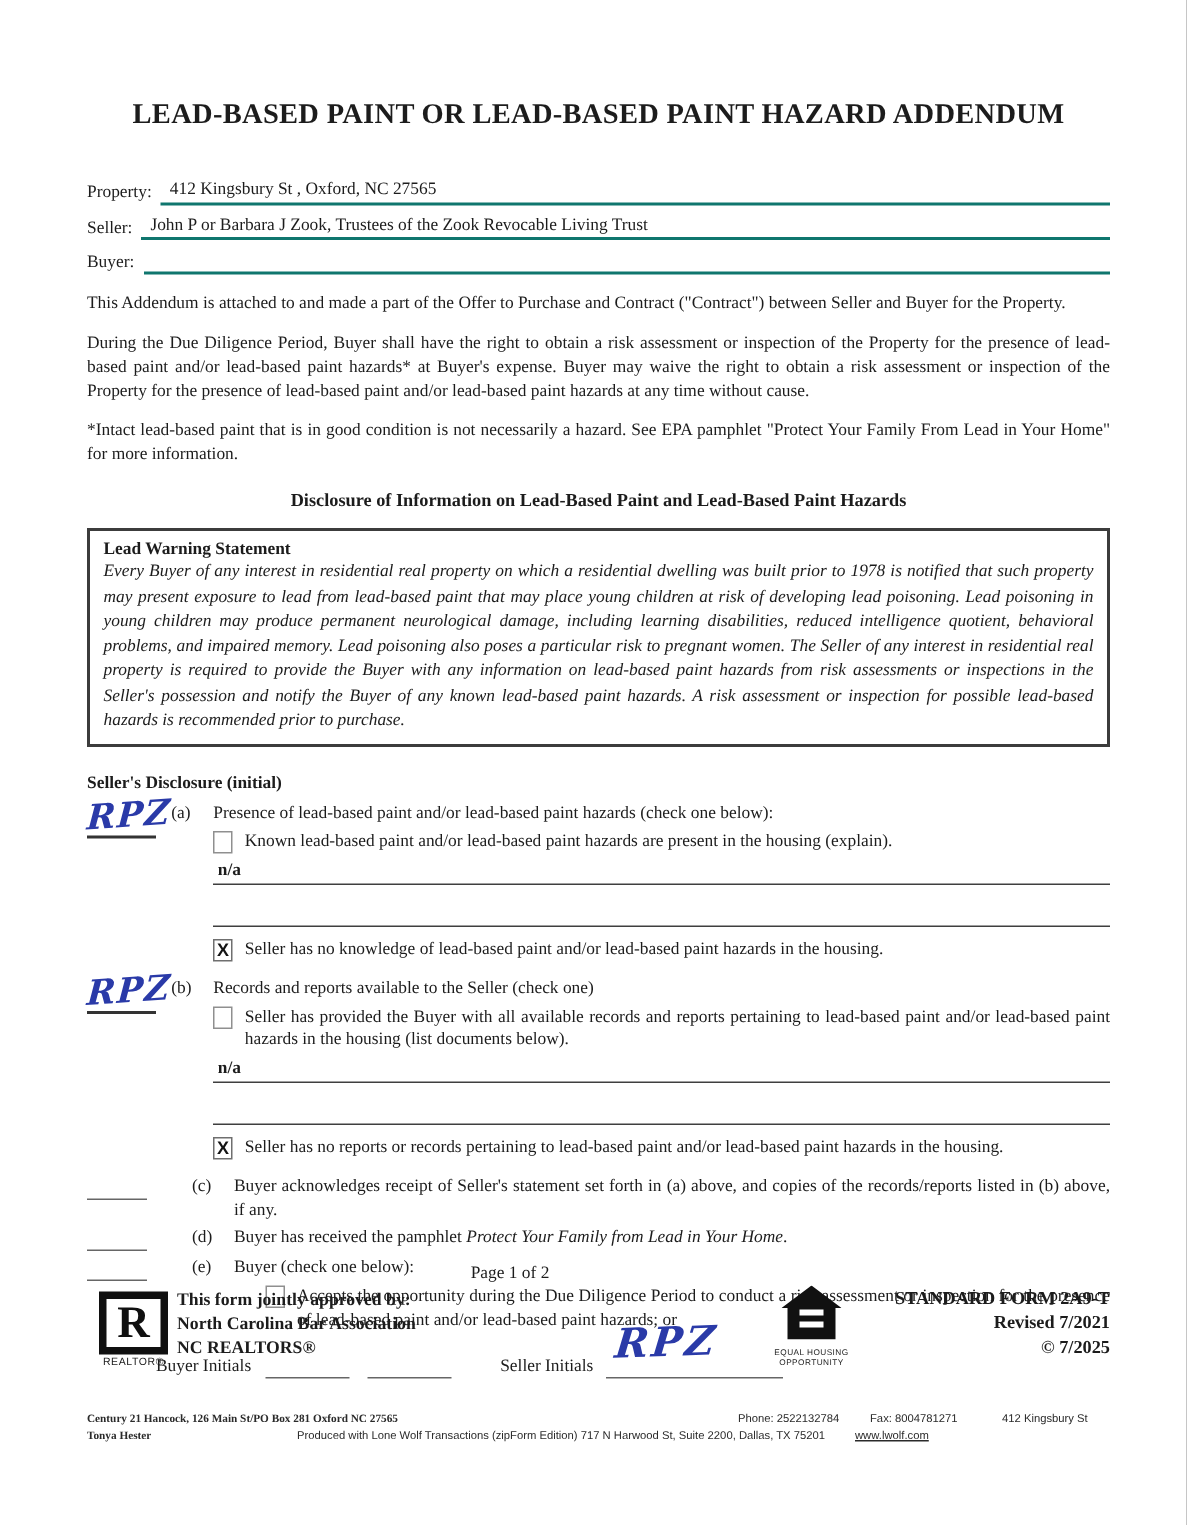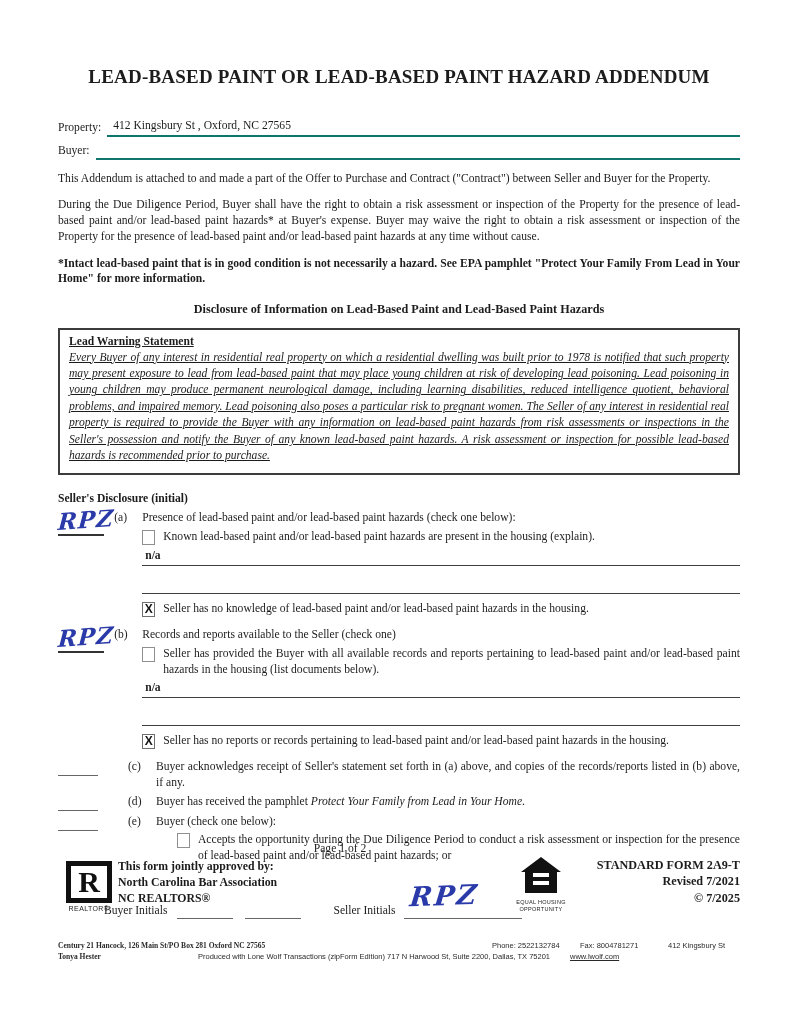--- a/index.html
+++ b/index.html
@@ -7,23 +7,23 @@
     position:relative; width:791px; height:1024px; margin:0 auto;
     background:#ffffff; color:#1c1c1c; box-sizing:border-box;
     font-family:"Liberation Serif", serif; font-size:11.6px; line-height:1.36;
     padding:56px 51px 0 58px; overflow:hidden;
   }
   .title { text-align:center; font-weight:bold; font-size:19px; letter-spacing:.2px; margin:8px 0 28px; }
   .fieldrow { display:flex; align-items:flex-end; margin-bottom:5px;justify-content:center; }
   .fieldrow .lbl { flex:0 0 auto; margin-right:6px; padding-bottom:1px; }
   .fieldrow .val { flex:1; border-bottom:2px solid #0f766e; font-weight:normal; padding:0 0 1px 6px; min-height:15px; }
   p.body { text-align:justify; margin:11px 0; }
-  p.bold { font-weight:bold; }
+  p.bold { font-weight:normal; }
   .center-head { text-align:center; font-weight:bold; font-size:12.2px; margin:14px 0 10px; }
-  .warnbox { border:2px solid #3c3c3c; padding:4px 9px 8px; margin:0 0 16px;text-decoration:underline; }
+  .warnbox { border:2px solid #3c3c3c; padding:4px 9px 8px; margin:0 0 16px; }
   .warnbox .wh { font-weight:bold; }
   .warnbox .wb { font-style:italic; text-align:justify; line-height:1.42; }
   .sect-head { font-weight:bold; margin:2px 0 4px; }
   .disc-row { display:flex; align-items:flex-start; margin-bottom:10px; }
   .col-init { flex:0 0 56px; padding-top:0; }
   .col-lab  { flex:0 0 28px; }
   .col-body { flex:1; }
   .ack .col-init { flex:0 0 70px; padding-top:4px; }
   .initline { display:block; width:40px; border-bottom:1px solid #666; height:12px; }
   .hand { display:inline-block; color:#2a3aa8; font-weight:bold; font-style:italic;
@@ -75,20 +75,24 @@
 
 <div class="page">
 
   <div class="title">LEAD-BASED PAINT OR LEAD-BASED PAINT HAZARD ADDENDUM</div>
 
   <div class="fieldrow">
     <span class="lbl">Property:</span>
     <span class="val">412 Kingsbury St , Oxford, NC  27565</span>
   </div>
   <div class="fieldrow">
+    <span class="lbl">Seller:</span>
+    <span class="val">John P or Barbara J Zook, Trustees of the Zook Revocable Living Trust</span>
+  </div>
+  <div class="fieldrow">
     <span class="lbl">Buyer:</span>
     <span class="val"></span>
   </div>
 
   <p class="body">This Addendum is attached to and made a part of the Offer to Purchase and Contract ("Contract") between Seller and Buyer for the Property.</p>
   <p class="body">During the Due Diligence Period, Buyer shall have the right to obtain a risk assessment or inspection of the Property for the presence of lead-based paint and/or lead-based paint hazards* at Buyer's expense.  Buyer may waive the right to obtain a risk assessment or inspection of the Property for the presence of lead-based paint and/or lead-based paint hazards at any time without cause.</p>
   <p class="body bold">*Intact lead-based paint that is in good condition is not necessarily a hazard.  See EPA pamphlet "Protect Your Family From Lead in Your Home" for more information.</p>
 
   <div class="center-head">Disclosure of Information on Lead-Based Paint and Lead-Based Paint Hazards</div>
 

